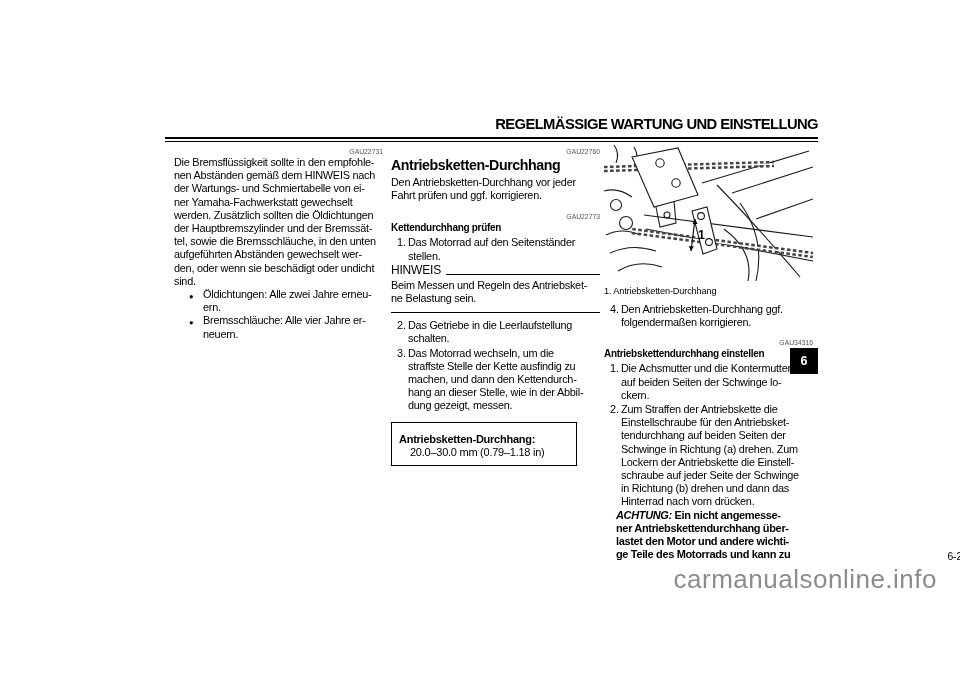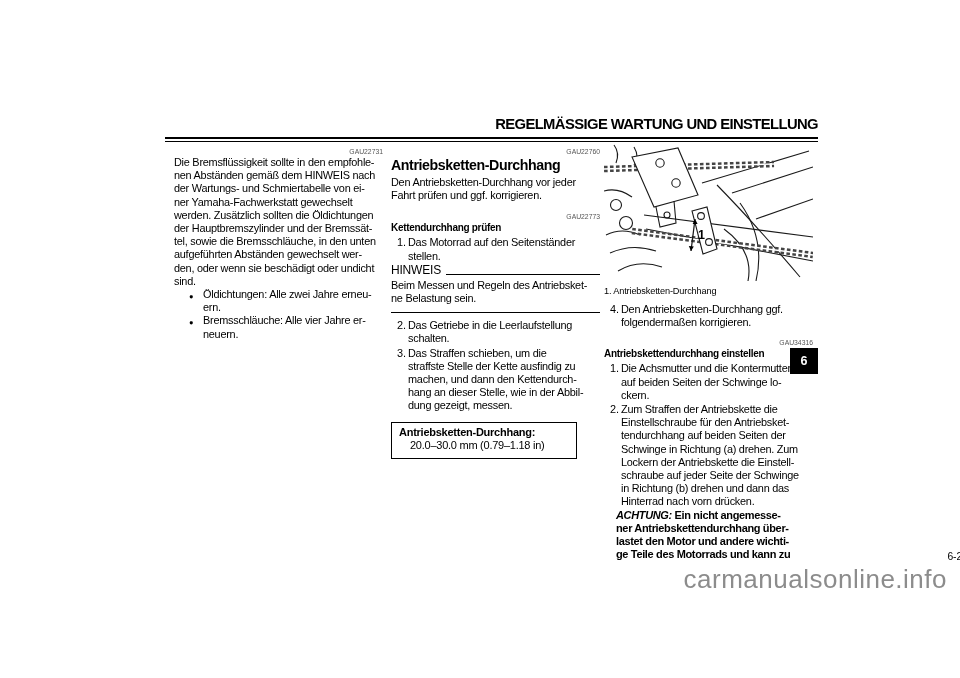--- a/index.html
+++ b/index.html
@@ -26,39 +26,39 @@
   .body, .ln{font-size:10.9px;letter-spacing:-0.25px;line-height:13.2px;}
   .ln{white-space:nowrap;}
   .sub{font-size:10px;font-weight:bold;letter-spacing:-0.3px;line-height:13px;}
   .step{position:relative;padding-left:17px;margin-top:1px;}
   .step .num{position:absolute;left:6px;top:0;font-size:10.9px;line-height:13.2px;}
   .bullet{position:relative;padding-left:29px;}
   .bullet .mark{position:absolute;left:15px;top:2px;font-size:7.5px;line-height:13px;}
   .note-head{display:flex;align-items:flex-end;font-size:12px;font-weight:normal;letter-spacing:-0.2px;}
   .note-head::after{content:"";flex:1;border-bottom:1.1px solid #000;margin:0 0 2px 5px;}
   .hr{border-top:1.1px solid #000;height:0;}
-  .spec-box{border:1.6px solid #000;width:170px;padding:3px 7px 5px 7px;margin-top:9px;}
+  .spec-box{border:1.6px solid #000;width:170px;padding:10px 7px 5px 7px;margin-top:9px;}
   .spec-box .spec-title{font-size:11px;font-weight:bold;letter-spacing:-0.25px;line-height:13.5px;}
   .spec-box .spec-value{font-size:11px;letter-spacing:-0.25px;line-height:13.5px;padding-left:11px;}
   .bold{font-weight:bold;}
   .it{font-style:italic;}
   .caution .ln{font-weight:bold;font-size:11px;letter-spacing:-0.35px;}
   .caution{padding-left:12px;}
   
   .figure{width:209px;height:138px;position:relative;}
   .figure svg{display:block;}
   .caption{font-size:9.2px;letter-spacing:-0.15px;margin-top:5px;border-top:0;}
   
   .tab{
     position:absolute;left:790px;top:348px;width:28px;height:26px;background:#000;color:#fff;
     display:flex;align-items:center;justify-content:center;font-size:12.5px;font-weight:bold;
   }
   
   .pagenum{position:absolute;top:551px;left:8px;width:960px;text-align:right;font-size:10.3px;letter-spacing:0;}
-  .watermark{position:absolute;right:13px;bottom:3px;font-size:26px;color:#8c8c8c;letter-spacing:0.5px;}
+  .watermark{position:absolute;right:23px;bottom:3px;font-size:26px;color:#8c8c8c;letter-spacing:0.5px;}
 </style>
 </head>
 <body>
 
 <div class="page">
 
   <h1 class="title">REGELMÄSSIGE WARTUNG UND EINSTELLUNG</h1>
   <div class="rule-double"></div>
 
   <div class="col" id="col1">
@@ -116,21 +116,21 @@
     <div class="step" style="margin-top:6px;">
       <span class="num">2.</span>
       <div>
           <div class="ln">Das Getriebe in die Leerlaufstellung</div>
           <div class="ln">schalten.</div>
         </div>
     </div>
     <div class="step">
       <span class="num">3.</span>
       <div>
-          <div class="ln">Das Straffen schieben, um die</div>
+          <div class="ln">Das Motorrad wechseln, um die</div>
           <div class="ln">straffste Stelle der Kette ausfindig zu</div>
           <div class="ln">machen, und dann den Kettendurch-</div>
           <div class="ln">hang an dieser Stelle, wie in der Abbil-</div>
           <div class="ln">dung gezeigt, messen.</div>
         </div>
     </div>
     <div class="spec-box">
       <div class="spec-title">Antriebsketten-Durchhang:</div>
       <div class="spec-value">20.0–30.0 mm (0.79–1.18 in)</div>
     </div>

